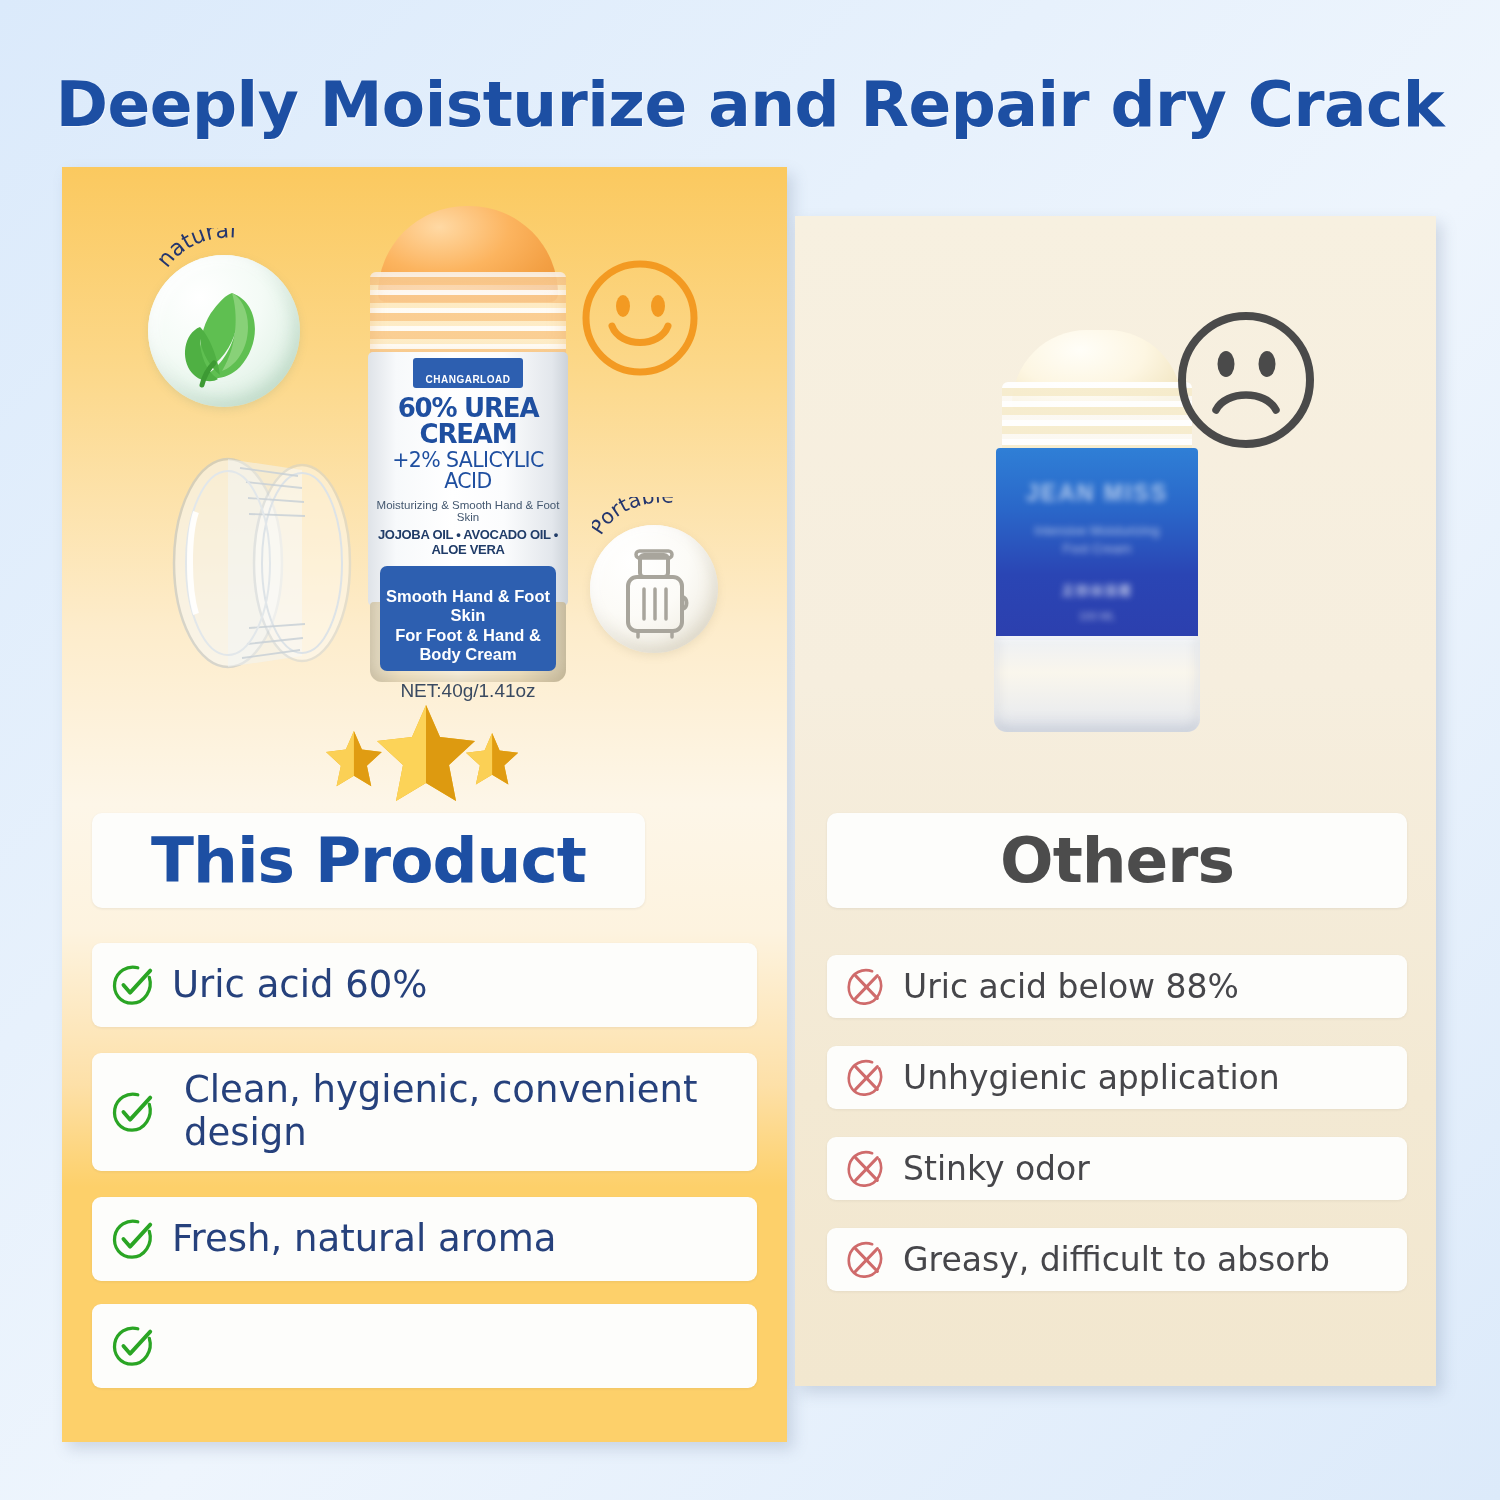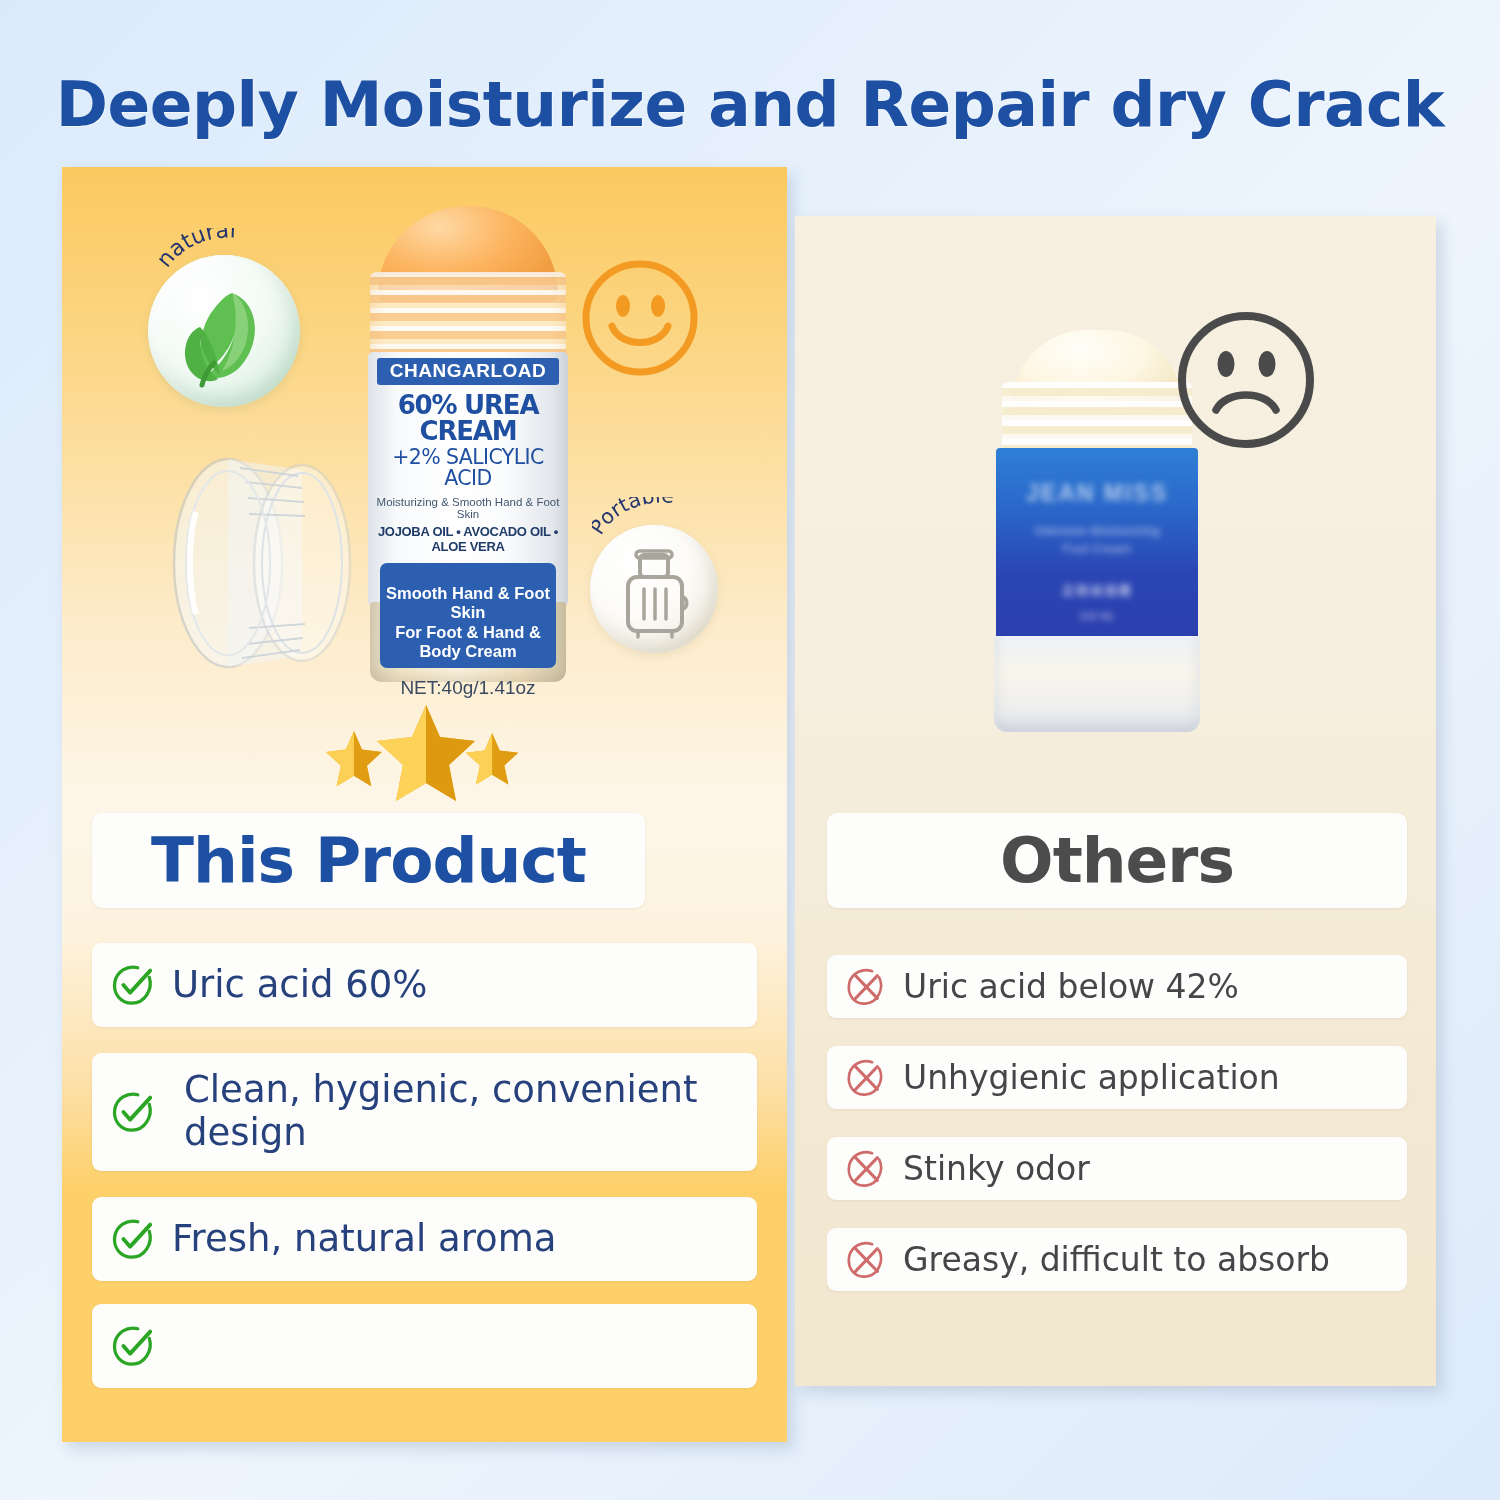--- a/index.html
+++ b/index.html
@@ -121,22 +121,22 @@
   #ps-base{
     position:absolute; left:8px; top:396px; width:196px; height:80px;
     background:linear-gradient(90deg,#d8cfb8 0%,#f3e6c8 16%,#fbf3e0 45%,#f0e2c2 76%,#cdc2a7 100%);
     border-radius:4px 4px 12px 12px;
     box-shadow:inset 0 -6px 12px rgba(160,140,100,.25);
   }
   
   #ps-label{ position:absolute; left:12px; top:152px; width:188px; text-align:center; }
   #brand-pill{
     display:inline-block; background:#2d5fb0; color:#fff;
-    font-size:19px; font-weight:bold; letter-spacing:.5px;
-    padding:2px 13px 3px; border-radius:3px;
+    font-size:10px; font-weight:bold; letter-spacing:.5px;
+    padding:16px 13px 3px; border-radius:3px;
     font-family:"Liberation Sans",sans-serif;
   }
   #l1{ font-size:26px; font-weight:bold; color:#1f4fa0; margin-top:7px; letter-spacing:-1.2px;
        font-family:"DejaVu Sans","Liberation Sans",sans-serif; line-height:1; }
   #l2{ font-size:20.5px; color:#1f4fa0; margin-top:3px; letter-spacing:-.6px;
        font-family:"DejaVu Sans","Liberation Sans",sans-serif; line-height:1; }
   #l3{ font-size:11.5px; color:#43576f; margin-top:8px; font-family:"Liberation Sans",sans-serif; }
   #l4{ font-size:13px; color:#203c68; margin-top:4px; font-weight:bold; letter-spacing:-.3px;
        font-family:"Liberation Sans",sans-serif; }
   #blue-box{
@@ -362,21 +362,21 @@
   <span id="others-label">Others</span>
 </div>
 
 <div id="cons">
   <div class="frow" style="top:955px; height:63px;">
     <svg class="ico ico-sm" viewBox="0 0 48 48">
       <path d="M39 13 C45 25 38 42 23 43 C10 44 2 32 5 19 C8 8 20 2 31 6" fill="none" stroke="#cf6b6b" stroke-width="3" stroke-linecap="round"></path>
       <path d="M12 11 L37 37" stroke="#cf6b6b" stroke-width="3.4" stroke-linecap="round"></path>
       <path d="M37 11 L12 37" stroke="#cf6b6b" stroke-width="3.4" stroke-linecap="round"></path>
     </svg>
-    <span class="ftext">Uric acid below 42%</span>
+    <span class="ftext">Uric acid below 88%</span>
   </div>
 
   <div class="frow" style="top:1046px; height:63px;">
     <svg class="ico ico-sm" viewBox="0 0 48 48">
       <path d="M39 13 C45 25 38 42 23 43 C10 44 2 32 5 19 C8 8 20 2 31 6" fill="none" stroke="#cf6b6b" stroke-width="3" stroke-linecap="round"></path>
       <path d="M12 11 L37 37" stroke="#cf6b6b" stroke-width="3.4" stroke-linecap="round"></path>
       <path d="M37 11 L12 37" stroke="#cf6b6b" stroke-width="3.4" stroke-linecap="round"></path>
     </svg>
     <span class="ftext">Unhygienic application</span>
   </div>

